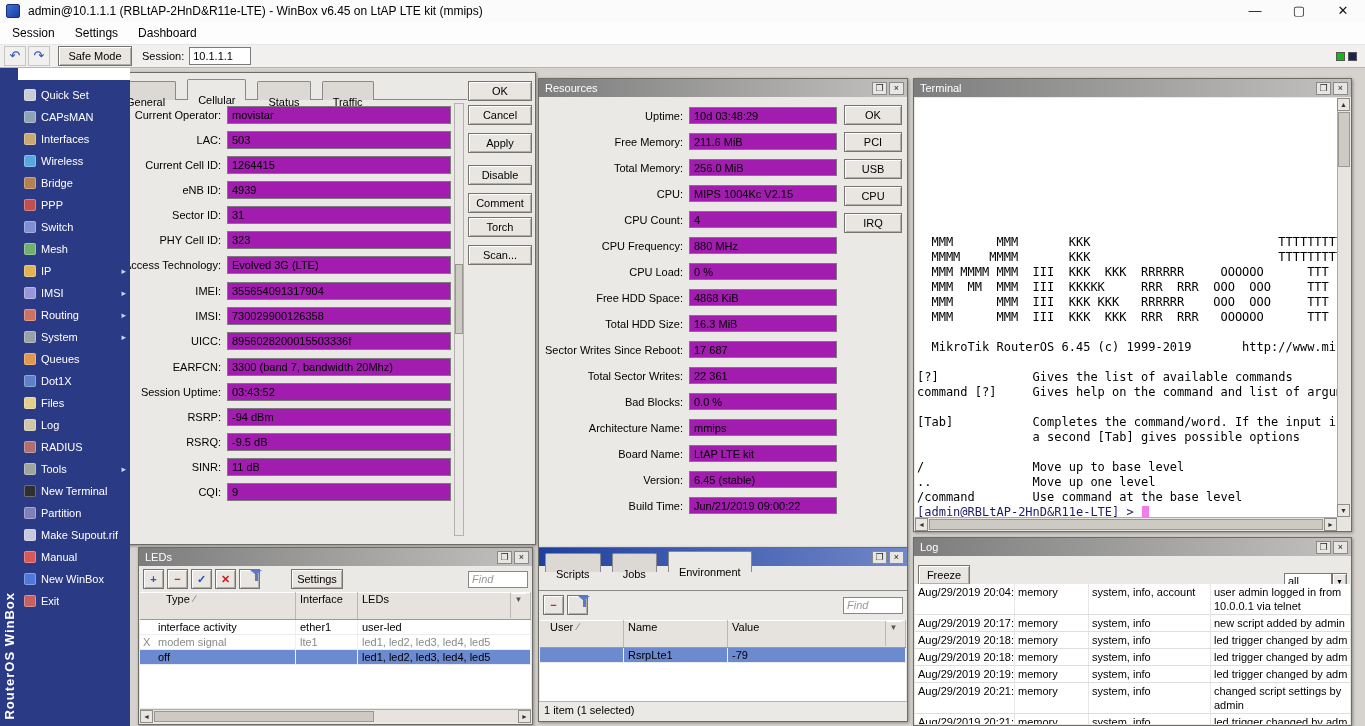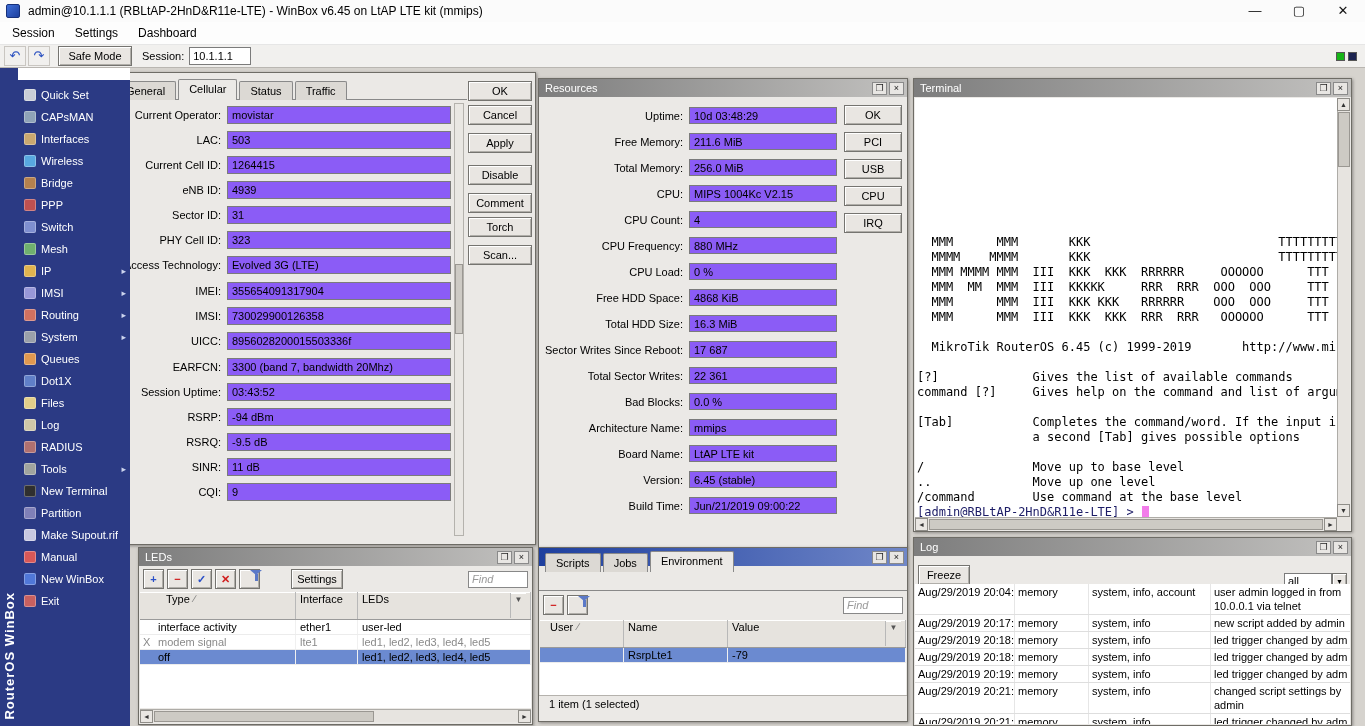--- a/index.html
+++ b/index.html
@@ -49,26 +49,26 @@
   .win { position:absolute; background:#ebe9e6; border:1px solid #6e6c66; box-shadow:1px 1px 3px rgba(0,0,0,.35); }
   .win-titlebar { height:18px; display:flex; align-items:center; padding:0 3px 0 6px; color:#fff; font-size:11px; }
   .tb-inactive { background:linear-gradient(to right,#7d7d7d,#c2c1bf);gap:44px; }
   .tb-active { background:linear-gradient(to right,#1e3f9e,#7087c8); }
   .win-controls { margin-left:auto; display:flex; gap:2px; }
   .win-btn { width:15px; height:13px; background:#e8e6e3; border:1px solid #8a8a8a; font-size:9px; line-height:11px; text-align:center; color:#222; }
 
   .frow { display:flex; align-items:center; height:18px; margin-bottom:7px; }
   .frow.gap { margin-top:8px; }
   .flabel { text-align:right; padding-right:6px; white-space:nowrap; }
-  .fbox { flex:1; height:18px; background:#8b5cf6; border:1px solid #7b7b7b; padding:1px 4px; line-height:14px; white-space:nowrap; overflow:hidden; }
+  .fbox { flex:1; height:18px; background:#a21caf; border:1px solid #7b7b7b; padding:1px 4px; line-height:14px; white-space:nowrap; overflow:hidden; }
 
   
   .win-cellular { left:-22px; top:4px; width:428px; height:473px; }
   .cel-tabs { position:absolute; left:6px; top:6px; display:flex; align-items:flex-end; z-index:2; }
-  .tab { padding:3px 10px 2px; margin-right:2px; background:#dcd9d4; border:1px solid #898989; border-bottom:none; border-radius:2px 2px 0 0; height:19px; white-space:nowrap; }
+  .tab { padding:14px 10px 2px; margin-right:11px; background:#dcd9d4; border:1px solid #898989; border-bottom:none; border-radius:2px 2px 0 0; height:19px; white-space:nowrap; }
   .tab.active { background:#ebe9e6; height:21px; position:relative; z-index:3;text-align:right; }
   .cel-tabline { position:absolute; left:0; top:26px; width:358px; border-top:1px solid #898989; }
   .cel-fields { position:absolute; left:0; top:33px; width:342px; }
   .cel-fields .flabel { width:118px; }
   .cel-scroll { position:absolute; left:345px; top:30px; bottom:8px; width:10px; background:#e9e7e3; border:1px solid #b4b2ad; }
   .cel-scroll .thumb { position:absolute; left:0; right:0; top:160px; height:70px; background:#cdcac4; border:1px solid #9a9792; }
   .cel-buttons { position:absolute; left:359px; top:8px; width:64px; }
   .cel-btn { display:block; width:64px; height:20px; line-height:18px; }
   .cel-btn:nth-of-type(2){margin-top:4px}.cel-btn:nth-of-type(3){margin-top:8px}
   .cel-btn:nth-of-type(4){margin-top:12px}.cel-btn:nth-of-type(5){margin-top:8px}
@@ -137,21 +137,21 @@
   .scr-tabs { position:absolute; left:6px; top:3px; display:flex; align-items:flex-end; }
   .scr-tabline { position:absolute; left:0; top:42px; width:100%; border-top:1px solid #898989; }
   .scr-toolbar { position:absolute; left:0; top:44px; right:0; }
   .scr-table { top:72px; bottom:17px; }
   .sc-user { width:84px; }
   .sc-name { width:104px; }
   .sc-value { flex:1; }
   .gh-user { width:84px; padding-left:10px; display:flex; }
   .gh-name { width:104px; }
   .gh-value { flex:1; display:flex; }
-  .statusbar { position:absolute; left:0; bottom:0; right:0; height:26px; background:#ebe9e6; border-top:1px solid #b5b2ad; padding:2px 10px; }
+  .statusbar { position:absolute; left:0; bottom:0; right:0; height:20px; background:#ebe9e6; border-top:1px solid #b5b2ad; padding:2px 5px; }
 
   
   .win-log { left:783px; top:469px; width:439px; height:189px; }
   .freeze-btn { width:52px; height:20px; line-height:18px; }
   .combo { margin-left:auto; display:flex;margin-top:14px; }
   .combo-box { width:48px; height:17px; background:#fff; border:1px solid #7b7b7b; padding:0 3px; line-height:15px; }
   .combo-btn { width:15px; height:17px; font-size:7px; line-height:15px; }
   .log-table { top:46px; bottom:1px; }
   .log-row { display:flex; border-bottom:1px solid #dedede; }
   .lc { padding:1px 3px; border-right:1px solid #e6e6e6; white-space:pre; overflow:hidden; line-height:14px; }

